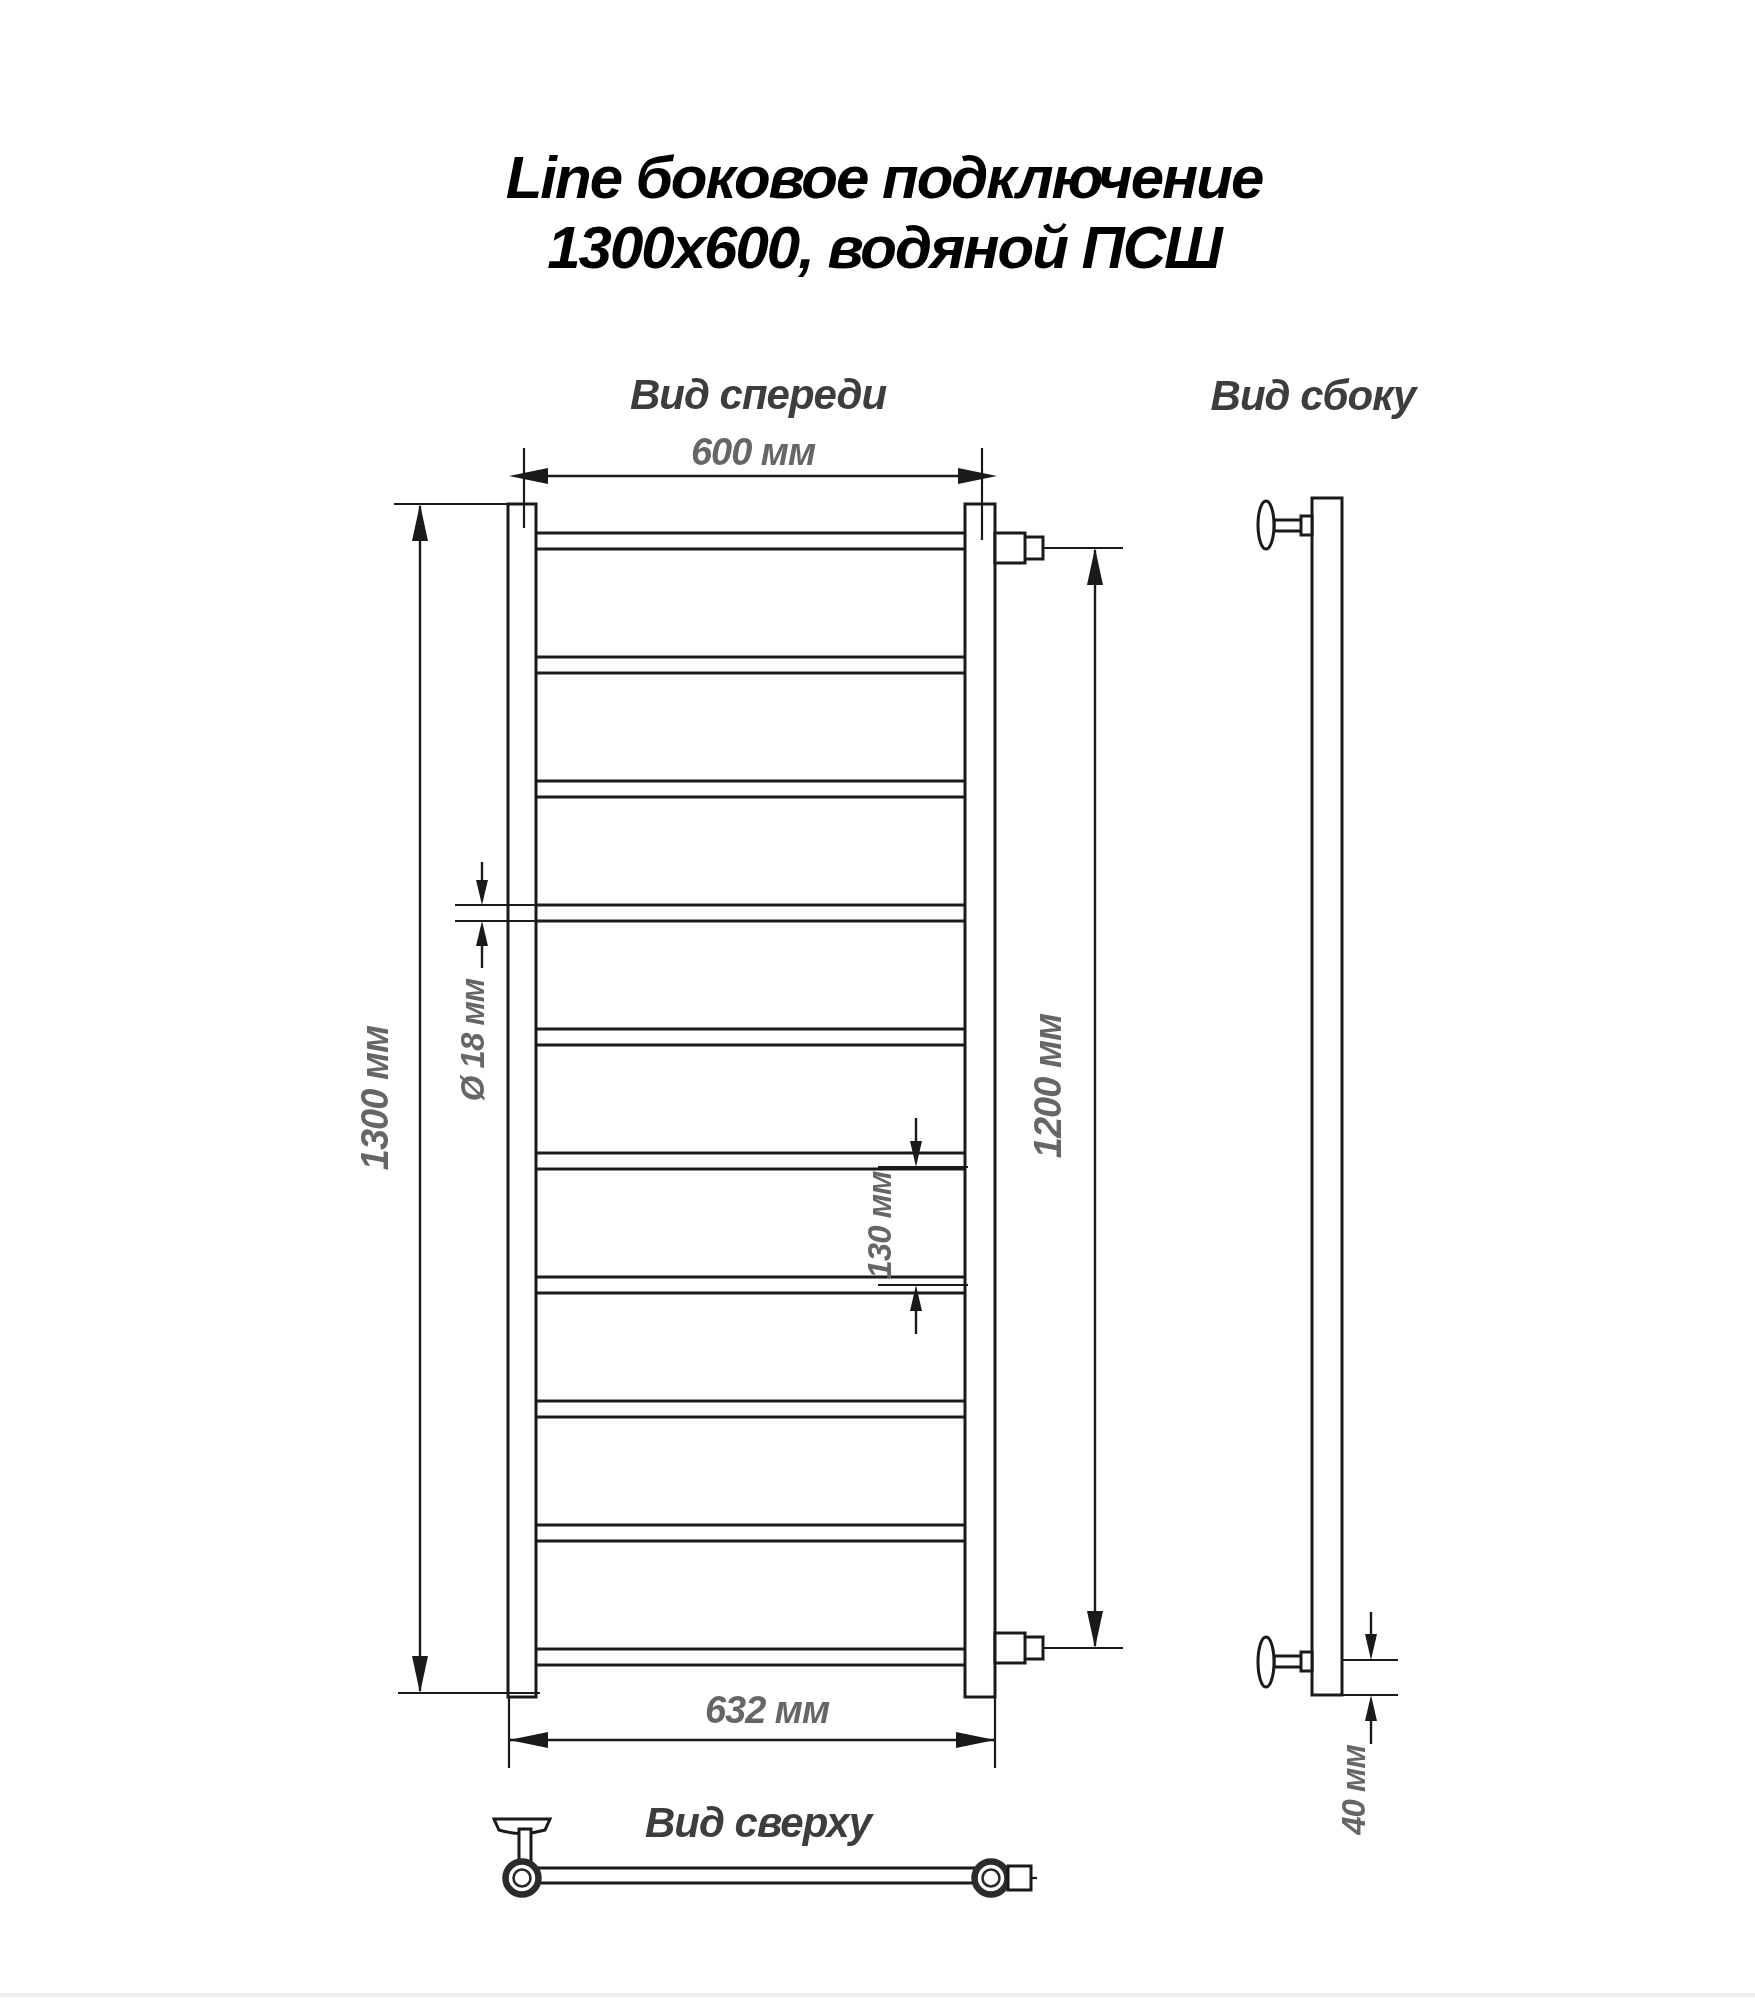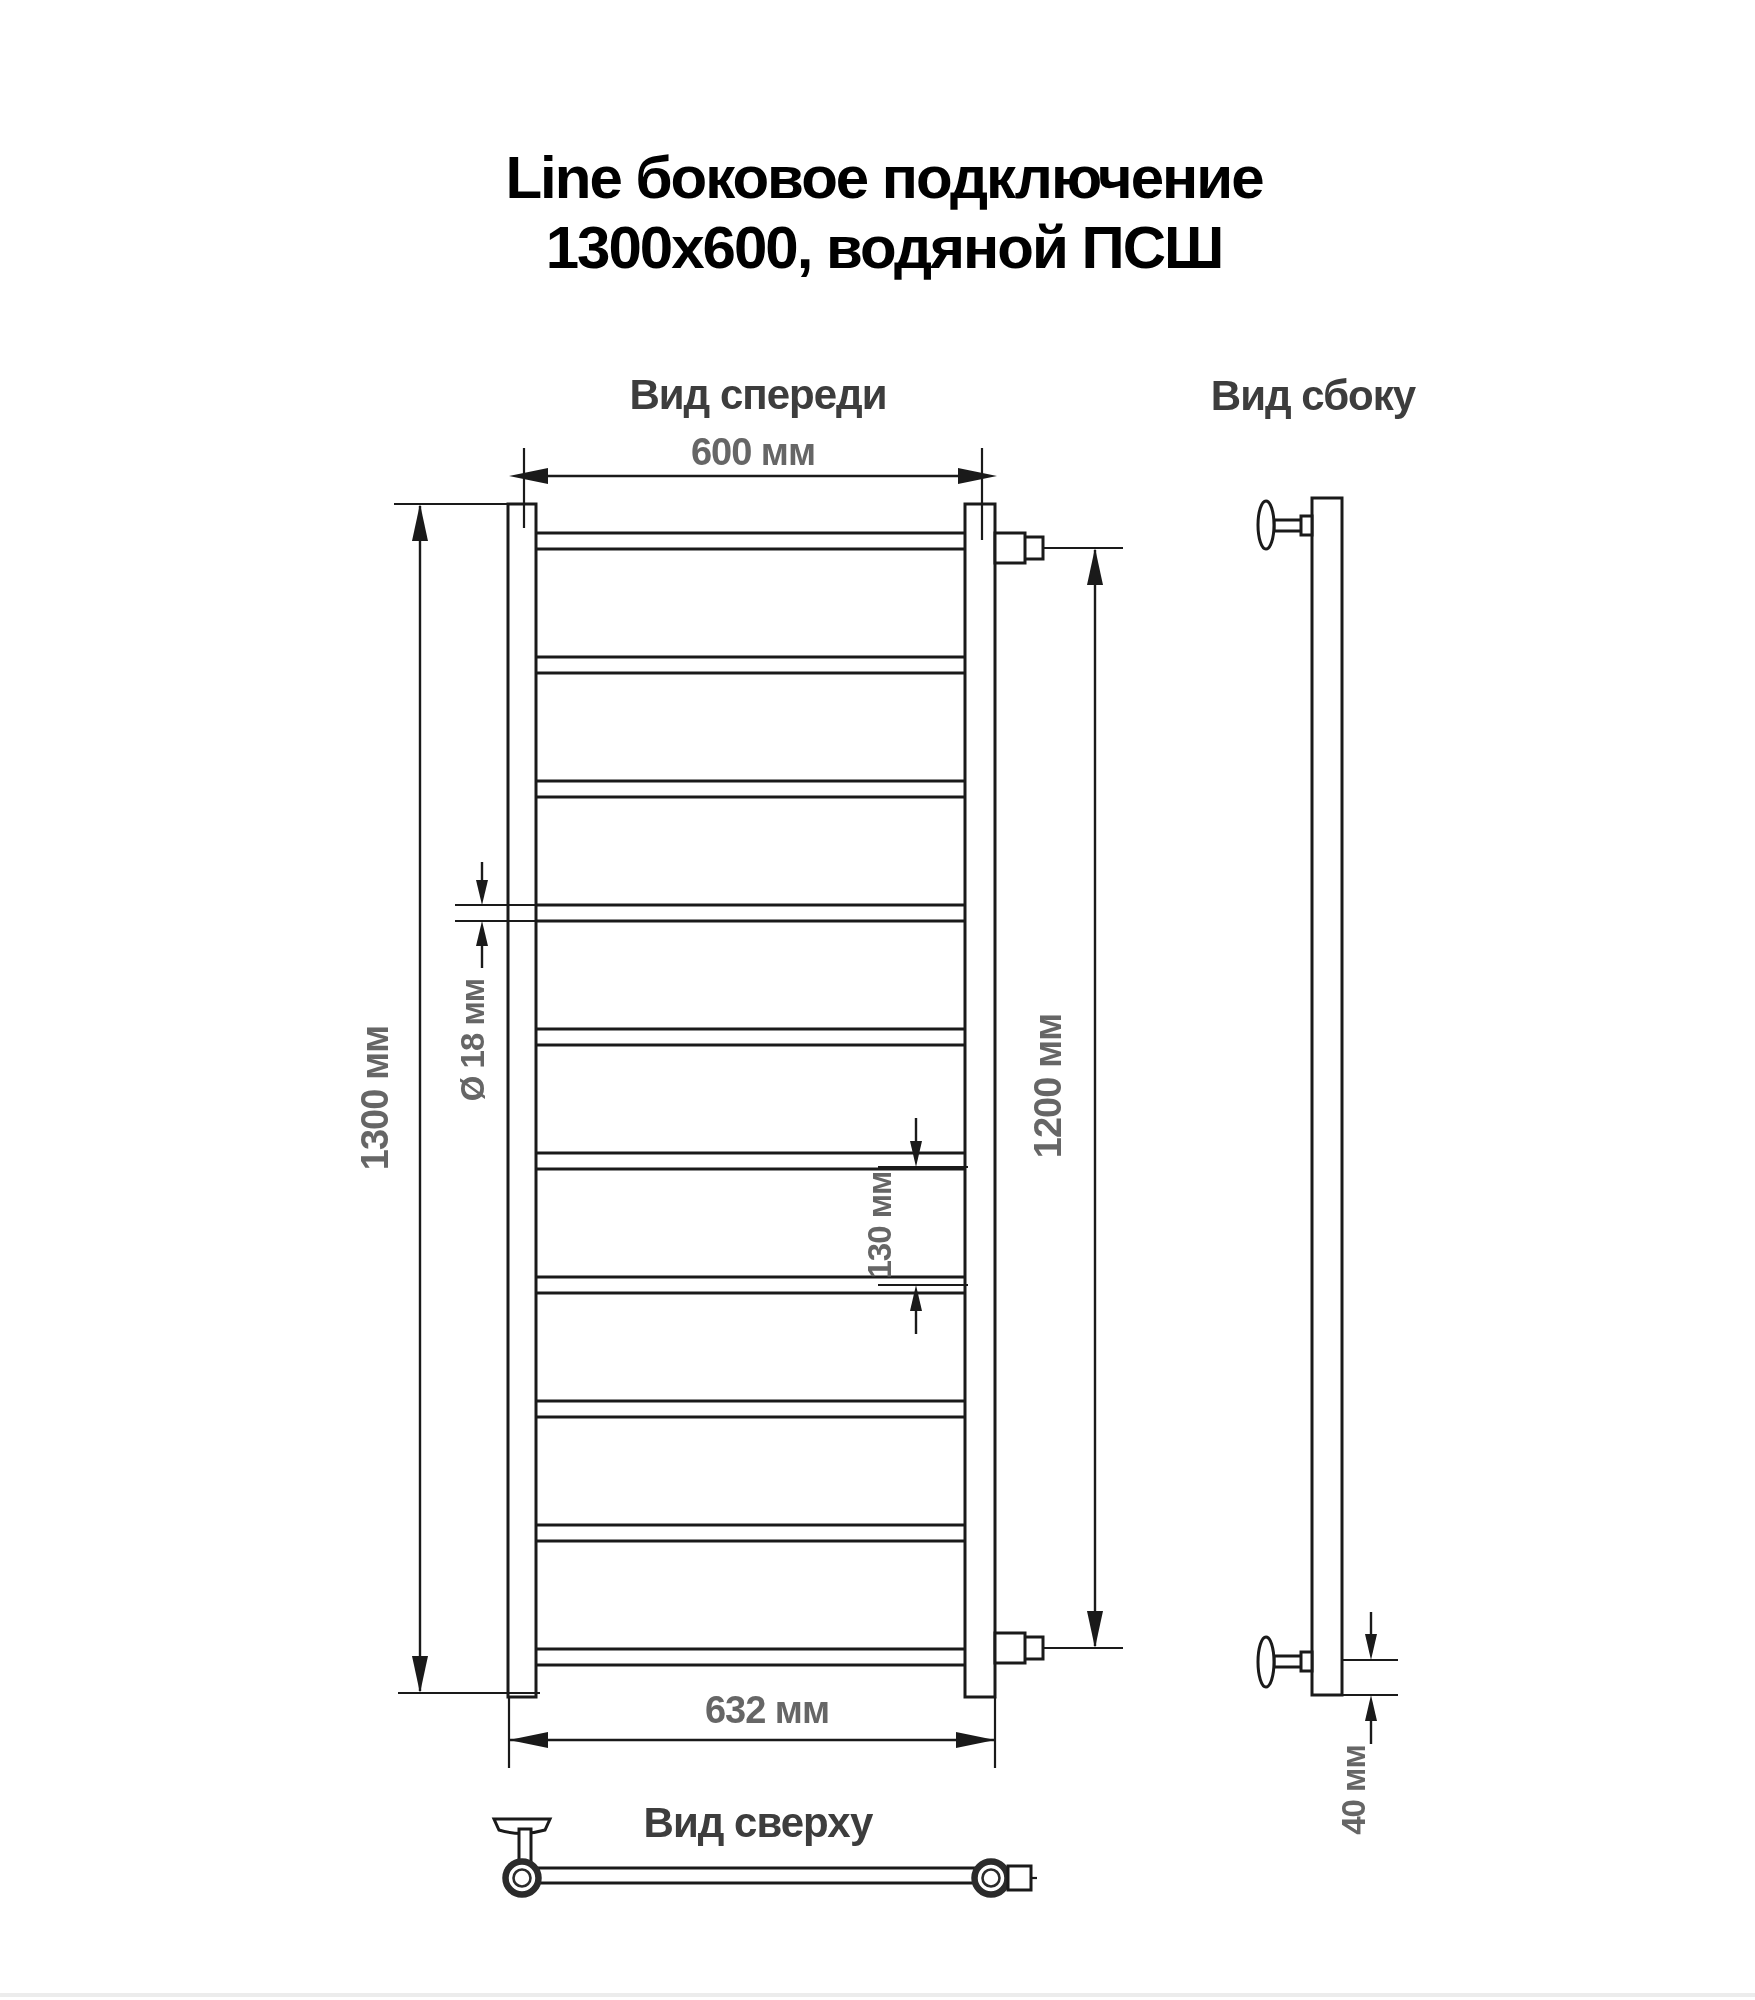--- a/index.html
+++ b/index.html
@@ -1,16 +1,16 @@
 <!DOCTYPE html>
 <html><head>
 <meta charset="utf-8">
 <style>
   html,body{margin:0;padding:0;background:#fff;}
-  .page{width:1755px;height:2000px;position:relative;background:#ffffff;overflow:hidden;}
+  .page{width:1755px;height:2000px;position:relative;background:#ffffff;overflow:hidden;font-style:italic;}
   svg{display:block;}
   text{font-family:"Liberation Sans","DejaVu Sans",sans-serif;font-weight:bold;}
   .t-title{fill:#000000;font-size:60px;letter-spacing:-2px;}
   .t-label{fill:#3d3d3d;font-size:42px;letter-spacing:-1px;}
   .t-dim{fill:#666666;font-size:38px;letter-spacing:-1px;}
   .t-dim-s{fill:#666666;font-size:33px;letter-spacing:-1px;}
   .ln{stroke:#1a1a1a;stroke-width:3;fill:#ffffff;}
   .ln-open{stroke:#1a1a1a;stroke-width:3;fill:none;}
   .thin{stroke:#1a1a1a;stroke-width:2.2;fill:none;}
   .dimln{stroke:#1a1a1a;stroke-width:2.4;fill:none;}

